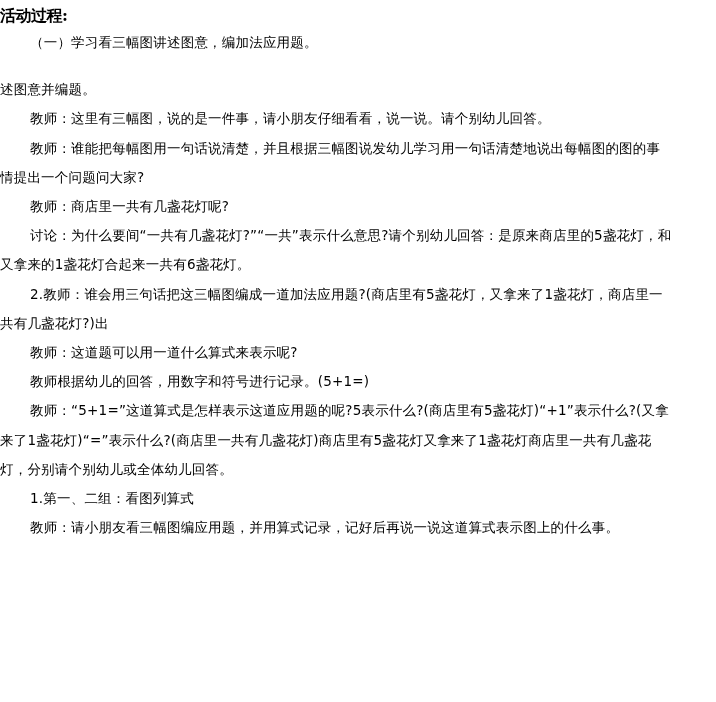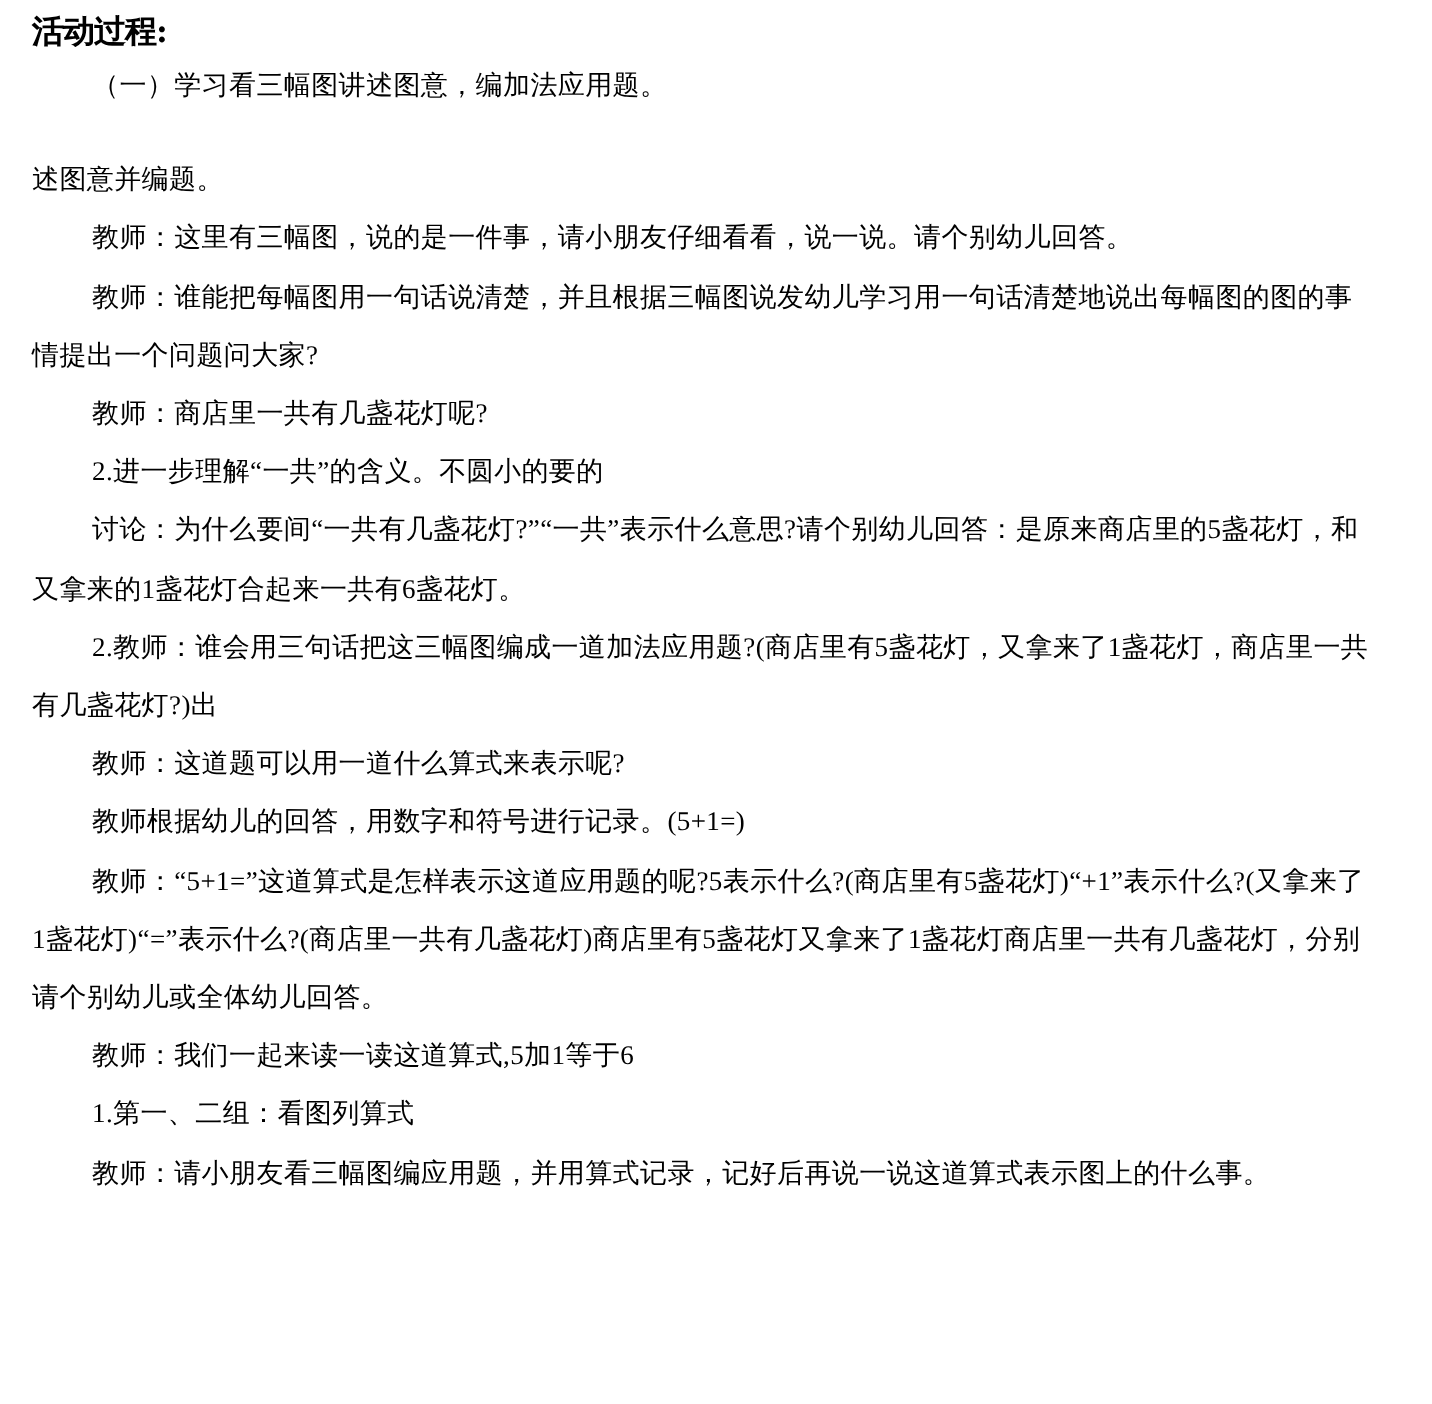--- a/index.html
+++ b/index.html
@@ -1,36 +1,34 @@
 <!DOCTYPE html>
 <html><head>
 <meta charset="utf-8">
 <style>
   html, body { margin: 0; padding: 0; background: #ffffff; }
   body { width: 716px; height: 702px; overflow: hidden; position: relative;
          font-family: "DejaVu Sans", "Liberation Sans", sans-serif; color: #000; }
-  .doc { position: absolute; left: 16px; top: 4px; width: 672px; }
+  .doc { position: absolute; left: 0; top: 4px; width: 672px; }
   .title { font-family: "DejaVu Serif", "Liberation Serif", serif; font-weight: bold;
            font-size: 16px; line-height: 24px; height: 24px; letter-spacing: -0.5px; }
   .p { font-size: 13.5px; line-height: 29.2px; margin: 0; text-indent: 30px;
-       white-space: normal; word-break: break-all; letter-spacing: 0.2px; font-family: Liberation Serif, serif; }
+       white-space: normal; word-break: break-all; letter-spacing: 0.2px; }
   .p.sec { text-indent: 30px; }
 </style>
 </head>
 <body>
 
 <div class="doc">
   <div class="title">活动过程:</div>
   <p class="p sec">（一）学习看三幅图讲述图意，编加法应用题。</p>
   <p class="p" style="text-indent:0;margin-top:18px;">述图意并编题。</p>
   <p class="p">教师：这里有三幅图，说的是一件事，请小朋友仔细看看，说一说。请个别幼儿回答。</p>
   <p class="p">教师：谁能把每幅图用一句话说清楚，并且根据三幅图说发幼儿学习用一句话清楚地说出每幅图的图的事情提出一个问题问大家?</p>
   <p class="p">教师：商店里一共有几盏花灯呢?</p>
-  <p class="p">2.进一步理解“一共”的含义。不圆小的要的</p>
   <p class="p">讨论：为什么要间“一共有几盏花灯?”“一共”表示什么意思?请个别幼儿回答：是原来商店里的5盏花灯，和又拿来的1盏花灯合起来一共有6盏花灯。</p>
   <p class="p">2.教师：谁会用三句话把这三幅图编成一道加法应用题?(商店里有5盏花灯，又拿来了1盏花灯，商店里一共有几盏花灯?)出</p>
   <p class="p">教师：这道题可以用一道什么算式来表示呢?</p>
   <p class="p">教师根据幼儿的回答，用数字和符号进行记录。(5+1=)</p>
   <p class="p">教师：“5+1=”这道算式是怎样表示这道应用题的呢?5表示什么?(商店里有5盏花灯)“+1”表示什么?(又拿来了1盏花灯)“=”表示什么?(商店里一共有几盏花灯)商店里有5盏花灯又拿来了1盏花灯商店里一共有几盏花灯，分别请个别幼儿或全体幼儿回答。</p>
-  <p class="p">教师：我们一起来读一读这道算式,5加1等于6</p>
   <p class="p">1.第一、二组：看图列算式</p>
   <p class="p">教师：请小朋友看三幅图编应用题，并用算式记录，记好后再说一说这道算式表示图上的什么事。</p>
 </div>
 
 </body></html>

